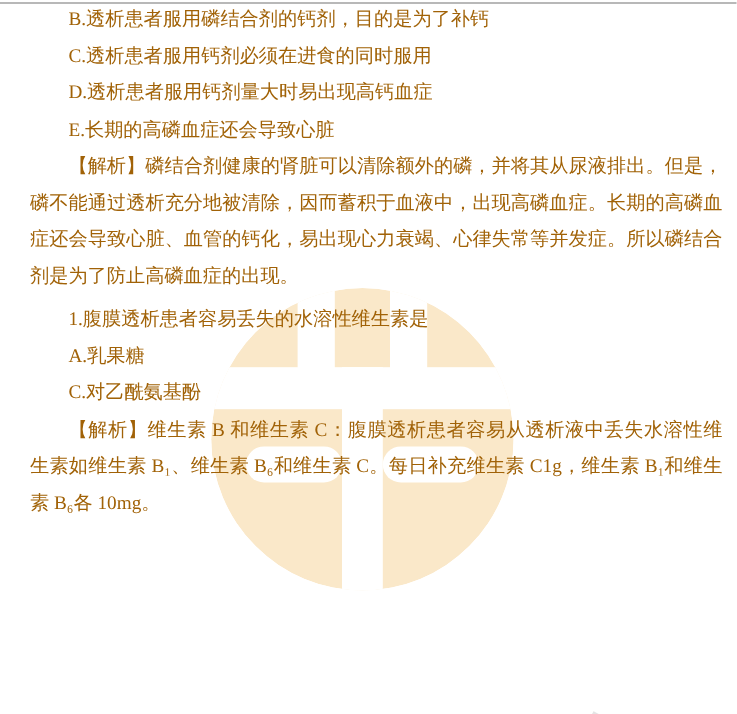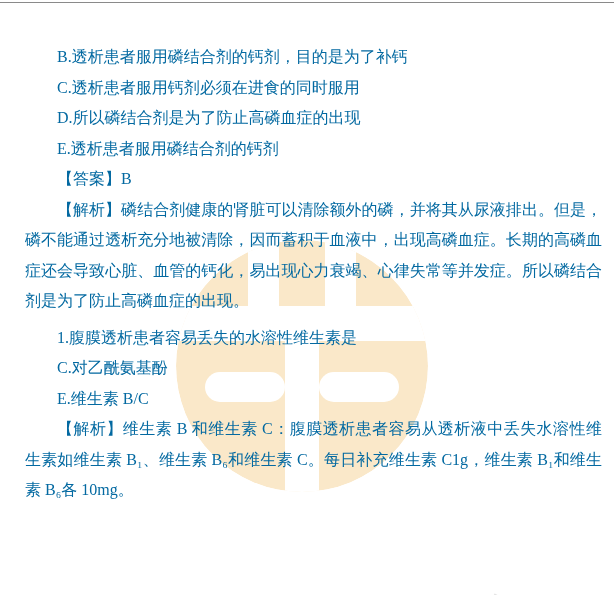--- a/index.html
+++ b/index.html
@@ -64,23 +64,22 @@
     white-space: nowrap;
   }
   .content {
     position: absolute;
     left: 25px;
     top: 2px;
     width: 577px;
     z-index: 2;
     font-size: 16px;
     line-height: 30.5px;
-    color: #0369a1;
+    color: #a16207;
     text-align: justify;
-    margin-top: 40px;
   }
   .content p {
     margin: 0;
     text-indent: 2em;
   }
   .content p.q2-stem {
     margin-top: 6px;
   }
 </style>
 </head>
@@ -108,23 +107,22 @@
   </svg>
 
   <div class="wm-bottom">
     <span class="wm-brand">正保</span>
     <span class="wm-site">医学教育网</span>
   </div>
 
   <div class="content">
     <p>B.透析患者服用磷结合剂的钙剂，目的是为了补钙</p>
     <p>C.透析患者服用钙剂必须在进食的同时服用</p>
-    <p>D.所以磷结合剂是为了防止高磷血症的出现</p>
-    <p>E.透析患者服用磷结合剂的钙剂</p>
-    <p>【答案】B</p>
+    <p>D.透析患者服用钙剂量大时易出现高钙血症</p>
+    <p>E.长期的高磷血症还会导致心脏</p>
     <p>【解析】磷结合剂健康的肾脏可以清除额外的磷，并将其从尿液排出。但是，磷不能通过透析充分地被清除，因而蓄积于血液中，出现高磷血症。长期的高磷血症还会导致心脏、血管的钙化，易出现心力衰竭、心律失常等并发症。所以磷结合剂是为了防止高磷血症的出现。</p>
     <p class="q2-stem">1.腹膜透析患者容易丢失的水溶性维生素是</p>
+    <p>A.乳果糖</p>
     <p>C.对乙酰氨基酚</p>
-    <p>E.维生素 B/C</p>
     <p>【解析】维生素 B 和维生素 C：腹膜透析患者容易从透析液中丢失水溶性维生素如维生素 B₁、维生素 B₆和维生素 C。每日补充维生素 C1g，维生素 B₁和维生素 B₆各 10mg。</p>
   </div>
 
 </div>
 
 </body></html>

